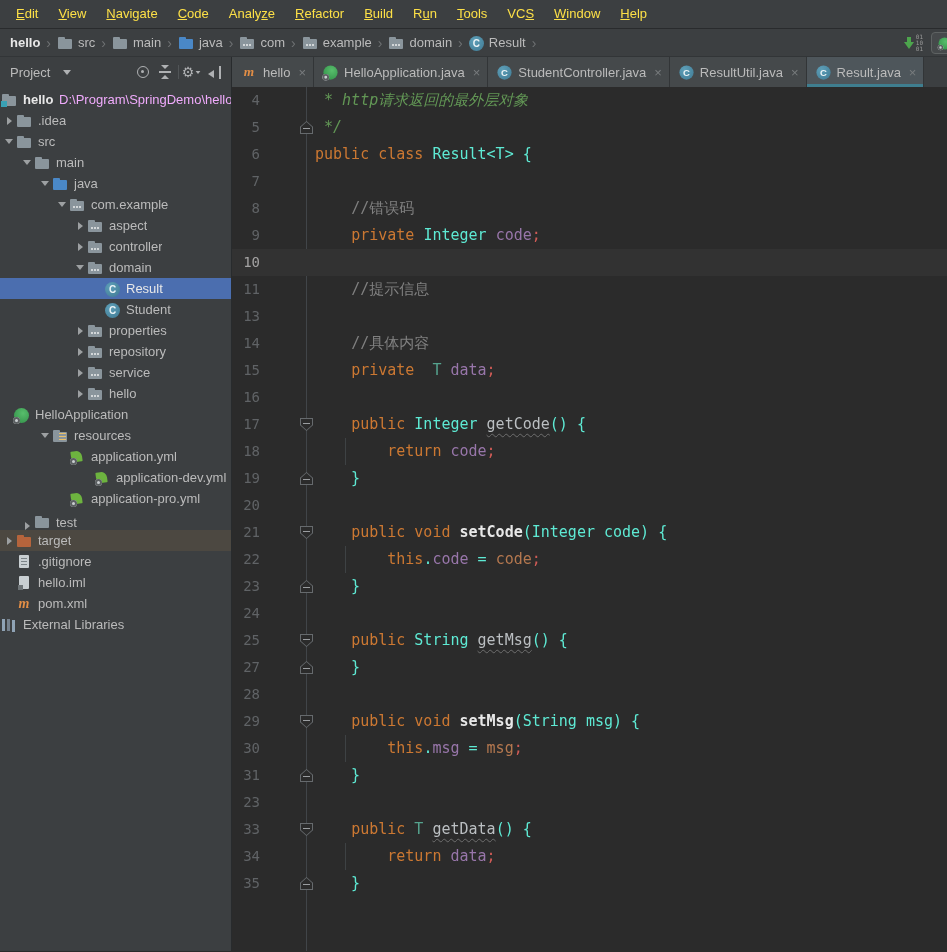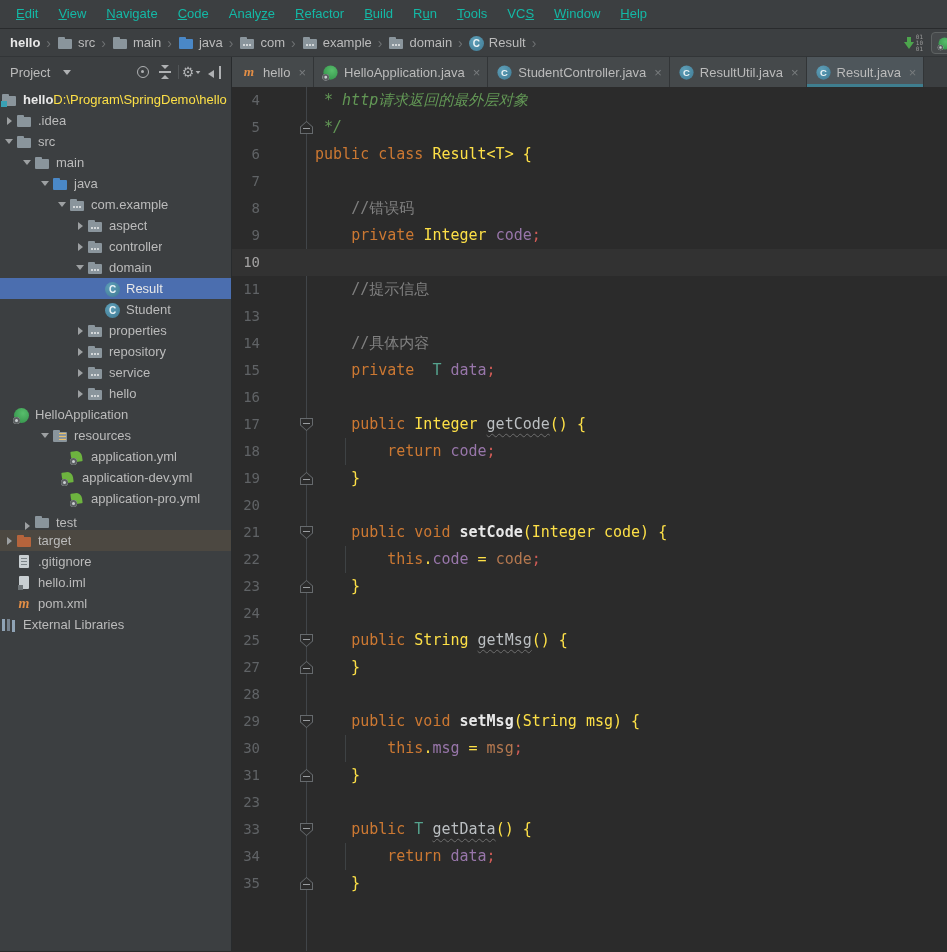--- a/index.html
+++ b/index.html
@@ -2,21 +2,21 @@
 <html><head>
 <meta charset="utf-8">
 <style>
   * { margin:0; padding:0; box-sizing:border-box; }
   html,body { width:947px; height:952px; overflow:hidden; background:#2B2B2B;
               font-family:"Liberation Sans", sans-serif; }
 
   
   .menubar { height:29px; background:#3C3F41; border-bottom:1px solid #292B2D;
              display:flex; align-items:center; padding-left:6px; }
-  .menu-item { color:#14b8a6; font-size:13px; padding:0 10px; line-height:28px; cursor:default; }
+  .menu-item { color:#fde047; font-size:13px; padding:0 10px; line-height:28px; cursor:default; }
   .menu-item u { text-decoration:underline; }
 
   
   .crumbbar { height:28px; background:#3C3F41; border-bottom:1px solid #323537;
               display:flex; align-items:center; padding-left:8px; position:relative; }
   .crumb { display:flex; align-items:center; gap:5px; color:#BBBBBB; font-size:13px; padding:0 2px; }
   .crumb.bold { font-weight:bold; color:#E8E8E8; }
   .crumb-sep { color:#6E7173; font-size:14px; padding:0 4px; }
   .crumb-tools { position:absolute; right:0; top:0; height:28px; display:flex; align-items:center; gap:8px; }
   .upd-arrow { width:10px; height:13px; position:relative; }
@@ -56,21 +56,21 @@
   
   .tree { flex:1; overflow:hidden; font-size:13px; padding-top:2px; }
   .trow { height:21px; display:flex; align-items:center; color:#BBBBBB; white-space:nowrap; cursor:default; }
   .trow.selected { background:#4B6EAF; color:#E8E8E8; }
   .trow.excluded-row { background:#4C4841; }
   .trow .arrow { width:14px; flex:none; display:flex; align-items:center; justify-content:center; }
   .arr-r { width:0; height:0; border-top:4px solid transparent; border-bottom:4px solid transparent; border-left:5px solid #9DA0A2; }
   .arr-d { width:0; height:0; border-left:4px solid transparent; border-right:4px solid transparent; border-top:5px solid #9DA0A2; }
   .trow .lbl { margin-left:6px; overflow:hidden; }
   .trow .lbl b { color:#E8E8E8; }
-  .trow .path { color:#fde047; overflow:hidden; }
+  .trow .path { color:#f0abfc; margin-left:6px; overflow:hidden; }
 
   
   .ic { width:16px; height:16px; position:relative; flex:none; display:inline-block; }
   .fold-body { position:absolute; left:1px; top:4px; right:1px; bottom:2px; border-radius:1px; background:var(--fc,#8A959C); }
   .fold-tab { position:absolute; left:1px; top:2px; width:7px; height:4px; border-radius:1px 1px 0 0; background:var(--fc,#8A959C); }
   .pkg-dots { position:absolute; left:4px; bottom:5px; width:2px; height:2px; background:#D2D6D8;
               box-shadow:3px 0 0 #D2D6D8, 6px 0 0 #D2D6D8; z-index:2; }
   .res-lines { position:absolute; right:2px; bottom:3px; width:7px; height:8px; z-index:2;
                background:repeating-linear-gradient(#E8BF6A 0 1.5px, transparent 1.5px 3px); }
   .proj-badge { position:absolute; left:0; bottom:1px; width:6px; height:6px; background:#39A0B4; z-index:2; }
@@ -120,21 +120,21 @@
   .fold .m { position:absolute; left:3px; top:5px; width:7px; height:1px; background:#9A9DA0; }
   .fold.start .o, .fold.start .i { clip-path:polygon(0 0,100% 0,100% 55%,50% 100%,0 55%); }
   .fold.end .o, .fold.end .i { clip-path:polygon(0 45%,50% 0,100% 45%,100% 100%,0 100%); }
   .fold.end .m { top:7px; }
   .iguide { position:absolute; left:113px; top:0; bottom:0; width:1px; background:#3E4244; }
   pre.code { margin:0; white-space:pre; color:#A9B7C6; }
   .doc  { color:#629755; font-style:italic; }
   .cmt  { color:#808080; }
   .kw   { color:#CC7832; }
   .fld  { color:#9876AA; }
-  .pl   { color:#fde047; }
+  .pl   { color:#5eead4; }
   .tp   { color:#55A38E; }
   .md   { color:#E8E8E8; font-weight:bold; }
   .mu   { color:#BBBFC2; text-decoration-line:underline; text-decoration-style:wavy;
           text-decoration-color:#6E6E6E; text-decoration-thickness:1px; text-underline-offset:4px; }
   .semi { color:#CF5B56; }
   .par  { color:#B5784F; }
 </style>
 </head>
 <body>
 
@@ -414,21 +414,21 @@
             <span class="fold-body"></span>
             <span class="res-lines"></span>
           </span>
           <span class="lbl">resources</span>
         </div>
         <div class="trow" style="padding-left: 55px;">
           <span class="arrow"></span>
           <span class="ic ic-leaf"></span>
           <span class="lbl">application.yml</span>
         </div>
-        <div class="trow" style="padding-left: 46px;">
+        <div class="trow" style="padding-left: 80px;">
           <span class="arrow"></span>
           <span class="ic ic-leaf"></span>
           <span class="lbl">application-dev.yml</span>
         </div>
         <div class="trow" style="padding-left: 55px;">
           <span class="arrow"></span>
           <span class="ic ic-leaf"></span>
           <span class="lbl">application-pro.yml</span>
         </div>
         <div class="trow" style="padding-left: 20px; align-items: flex-end;">

